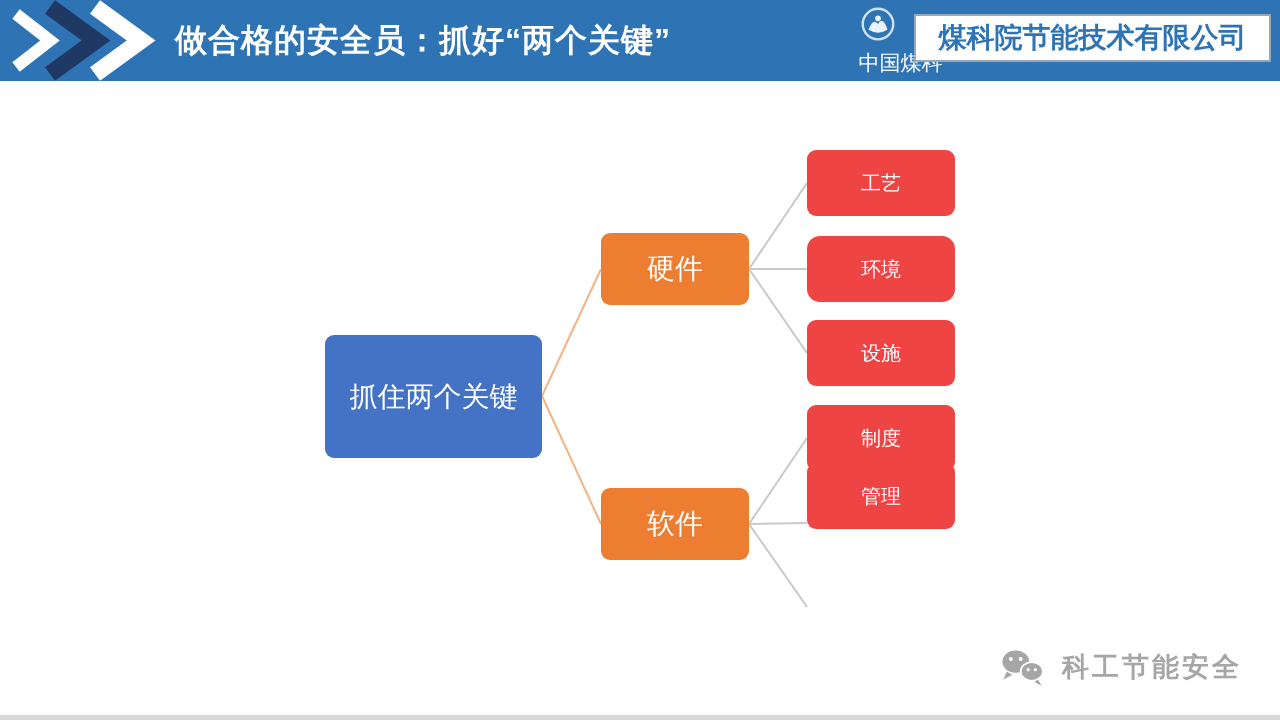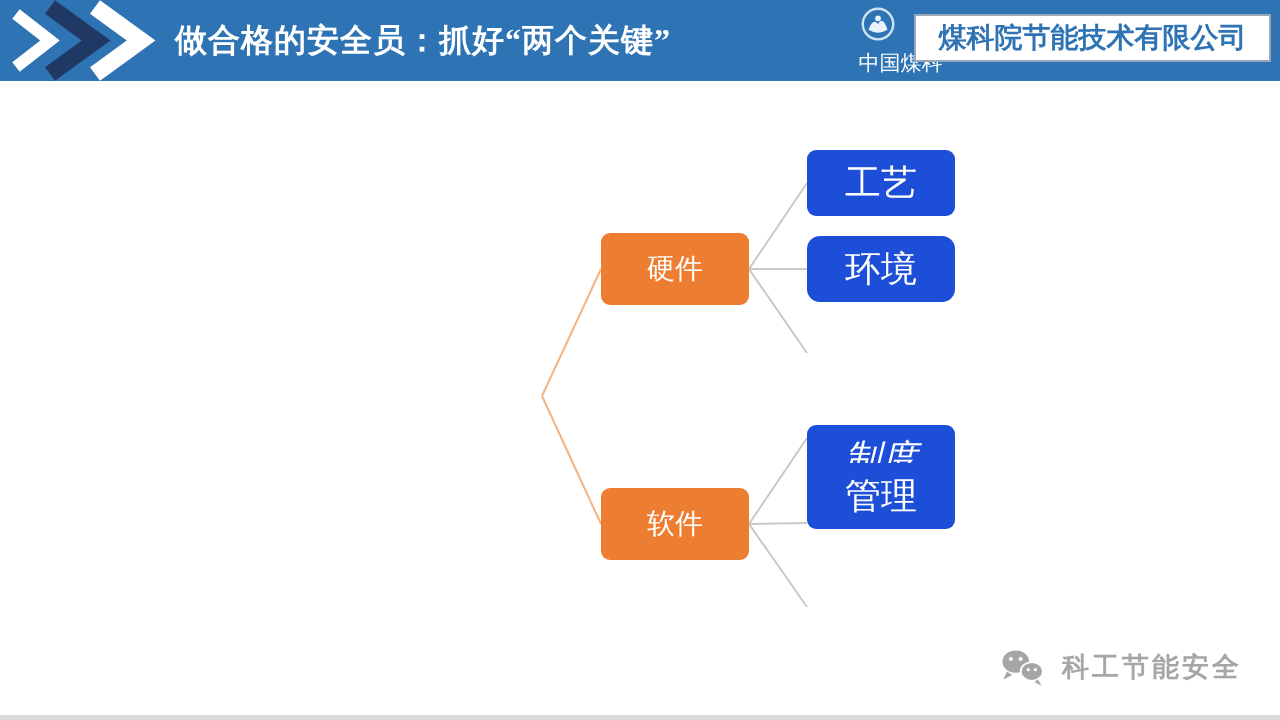--- a/index.html
+++ b/index.html
@@ -11,21 +11,20 @@
   
   .topbar {
     position: absolute; left: 0; top: 0; width: 1280px; height: 81px;
     background: #2E74B5;
   }
   .chevrons { position: absolute; left: 0; top: 0; height: 81px; width: 180px; }
   .slide-title {
     position: absolute; left: 175px; top: 0; height: 81px; line-height: 81px;
     color: #ffffff; font-size: 32px; font-weight: bold; letter-spacing: 1px;
     white-space: nowrap;
-    font-family: Liberation Serif, serif;
   }
   .logo-block {
     position: absolute; left: 842px; top: 5px; width: 72px; height: 72px;
     display: flex; flex-direction: column; align-items: center; justify-content: flex-start;
   }
   .logo-block svg { width: 42px; height: 42px; }
   .logo-label { color: #ffffff; font-size: 21px; margin-top: 2px; white-space: nowrap; margin-left: 45px; }
   .company-box {
     position: absolute; left: 914px; top: 14px; width: 357px; height: 48px;
     background: #ffffff; border: 2px solid #9aa7b8;
@@ -40,23 +39,23 @@
     position: absolute; display: flex; align-items: center; justify-content: center;
     color: #ffffff; border-radius: 9px;
   }
   .node-root {
     left: 325px; top: 335px; width: 217px; height: 123px;
     background: #4472C4; font-size: 28px;
   }
   .node-branch { left: 601px; width: 148px; height: 72px; background: #ED7D31; font-size: 28px; }
   .branch-hardware { top: 233px; }
   .branch-software { top: 488px; }
-  .node-leaf { left: 807px; width: 148px; height: 66px; background: #1d4ed8; font-size: 36px; }
+  .node-leaf { left: 807px; width: 148px; height: 66px; background: #ef4444; font-size: 20px; }
   .leaf-0 { top: 150px; } .leaf-1 { top: 236px; border-radius: 13px; } .leaf-2 { top: 320px; }
-  .leaf-3 { top: 425px; font-style: italic; } .leaf-4 { top: 463px; } .leaf-5 { top: 574px; }
+  .leaf-3 { top: 405px; } .leaf-4 { top: 463px; } .leaf-5 { top: 574px; }
 
   
   .watermark {
     position: absolute; right: 38px; bottom: 32px;
     display: flex; align-items: center; gap: 16px;
   }
   .watermark-text {
     color: #A6A6A6; font-size: 27px; font-weight: bold; letter-spacing: 3px;
     text-shadow: -1px -1px 0 #fff, 1px -1px 0 #fff, -1px 1px 0 #fff, 1px 1px 0 #fff;
     white-space: nowrap;
@@ -98,26 +97,28 @@
     <line x1="542" y1="396" x2="601" y2="269" stroke="#F2B385" stroke-width="2"></line>
     <line x1="542" y1="396" x2="601" y2="524" stroke="#F2B385" stroke-width="2"></line>
     <line x1="749" y1="269" x2="807" y2="183" stroke="#C9C9C9" stroke-width="2"></line>
     <line x1="749" y1="269" x2="807" y2="269" stroke="#C9C9C9" stroke-width="2"></line>
     <line x1="749" y1="269" x2="807" y2="353" stroke="#C9C9C9" stroke-width="2"></line>
     <line x1="749" y1="524" x2="807" y2="438" stroke="#C9C9C9" stroke-width="2"></line>
     <line x1="749" y1="524" x2="807" y2="523" stroke="#C9C9C9" stroke-width="2"></line>
     <line x1="749" y1="524" x2="807" y2="607" stroke="#C9C9C9" stroke-width="2"></line>
   </svg>
 
+  <div class="node node-root">抓住两个关键</div>
 
   <div class="node node-branch branch-software">软件</div>
   <div class="node node-branch branch-hardware">硬件</div>
 
   <div class="node node-leaf leaf-0">工艺</div>
   <div class="node node-leaf leaf-1">环境</div>
+  <div class="node node-leaf leaf-2">设施</div>
   <div class="node node-leaf leaf-3">制度</div>
   <div class="node node-leaf leaf-4">管理</div>
 
   <div class="watermark">
     <svg viewBox="0 0 54 46" width="48" height="42" aria-hidden="true">
       <ellipse cx="20" cy="17" rx="16" ry="13.5" fill="#A6A6A6" stroke="#ffffff" stroke-width="2"></ellipse>
       <path d="M10 28 L6 37 L16 32 Z" fill="#A6A6A6"></path>
       <circle cx="14.5" cy="14" r="2.2" fill="#ffffff"></circle>
       <circle cx="25.5" cy="14" r="2.2" fill="#ffffff"></circle>
       <ellipse cx="38" cy="28" rx="12.5" ry="10.5" fill="#A6A6A6" stroke="#ffffff" stroke-width="2"></ellipse>

